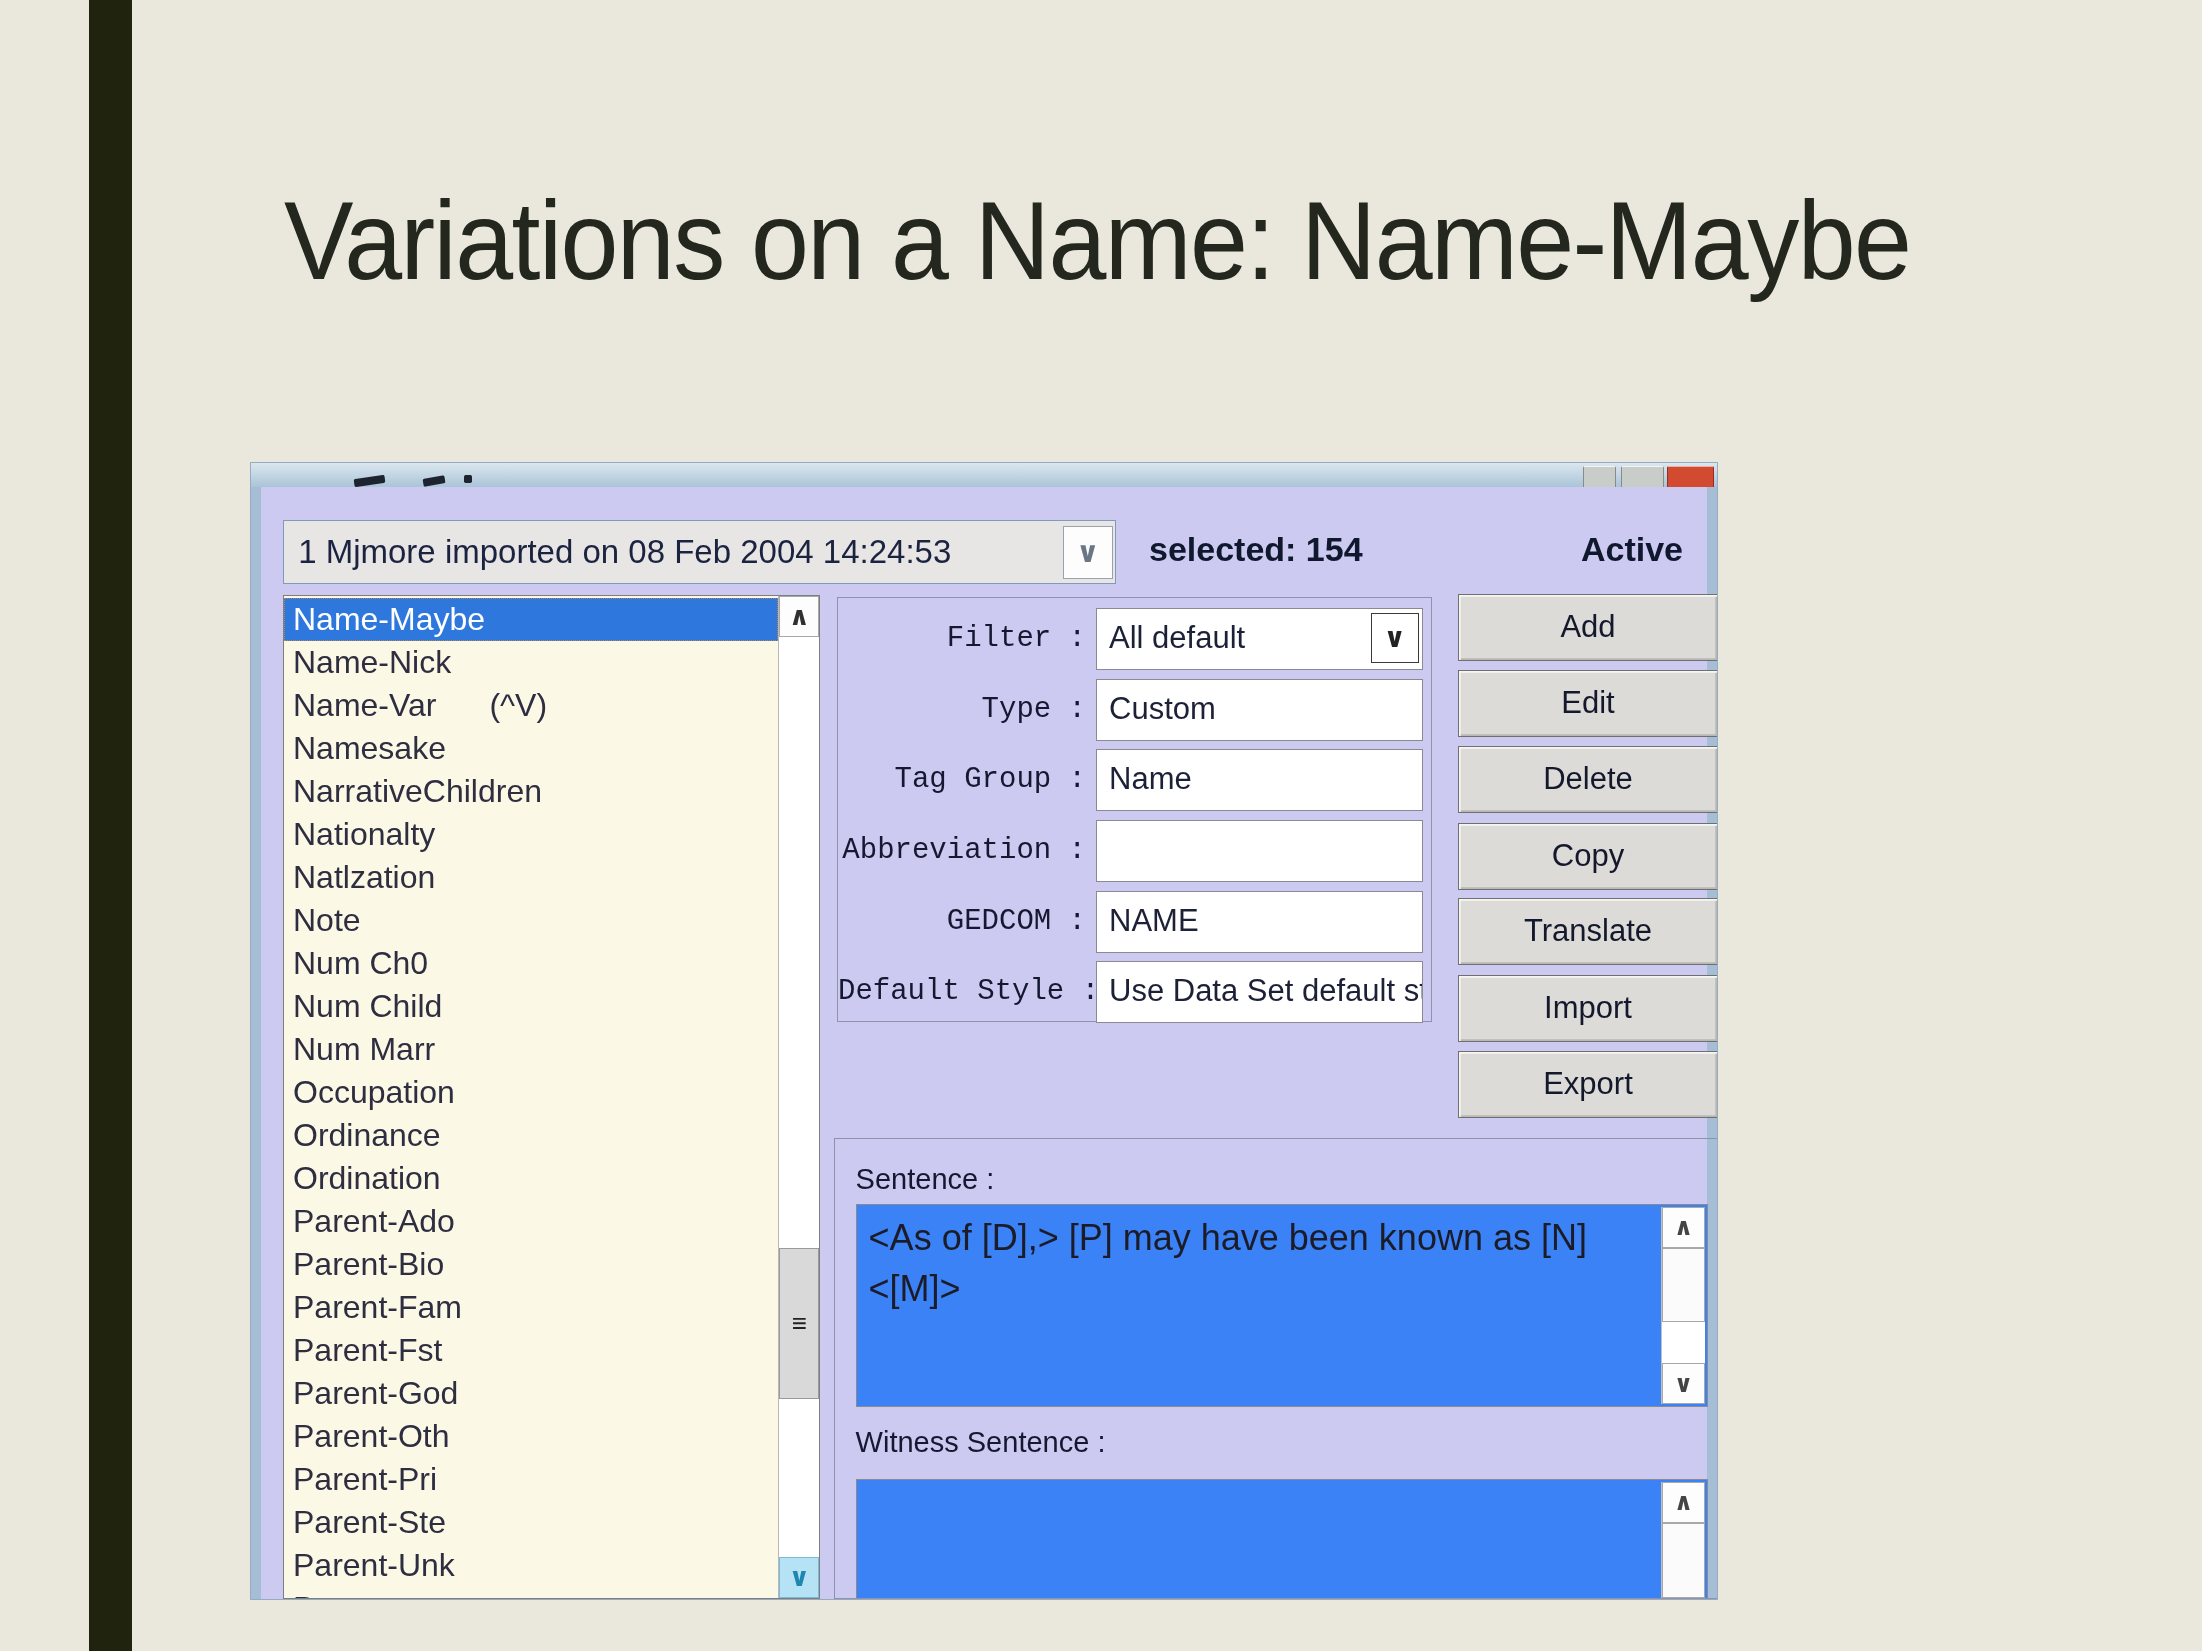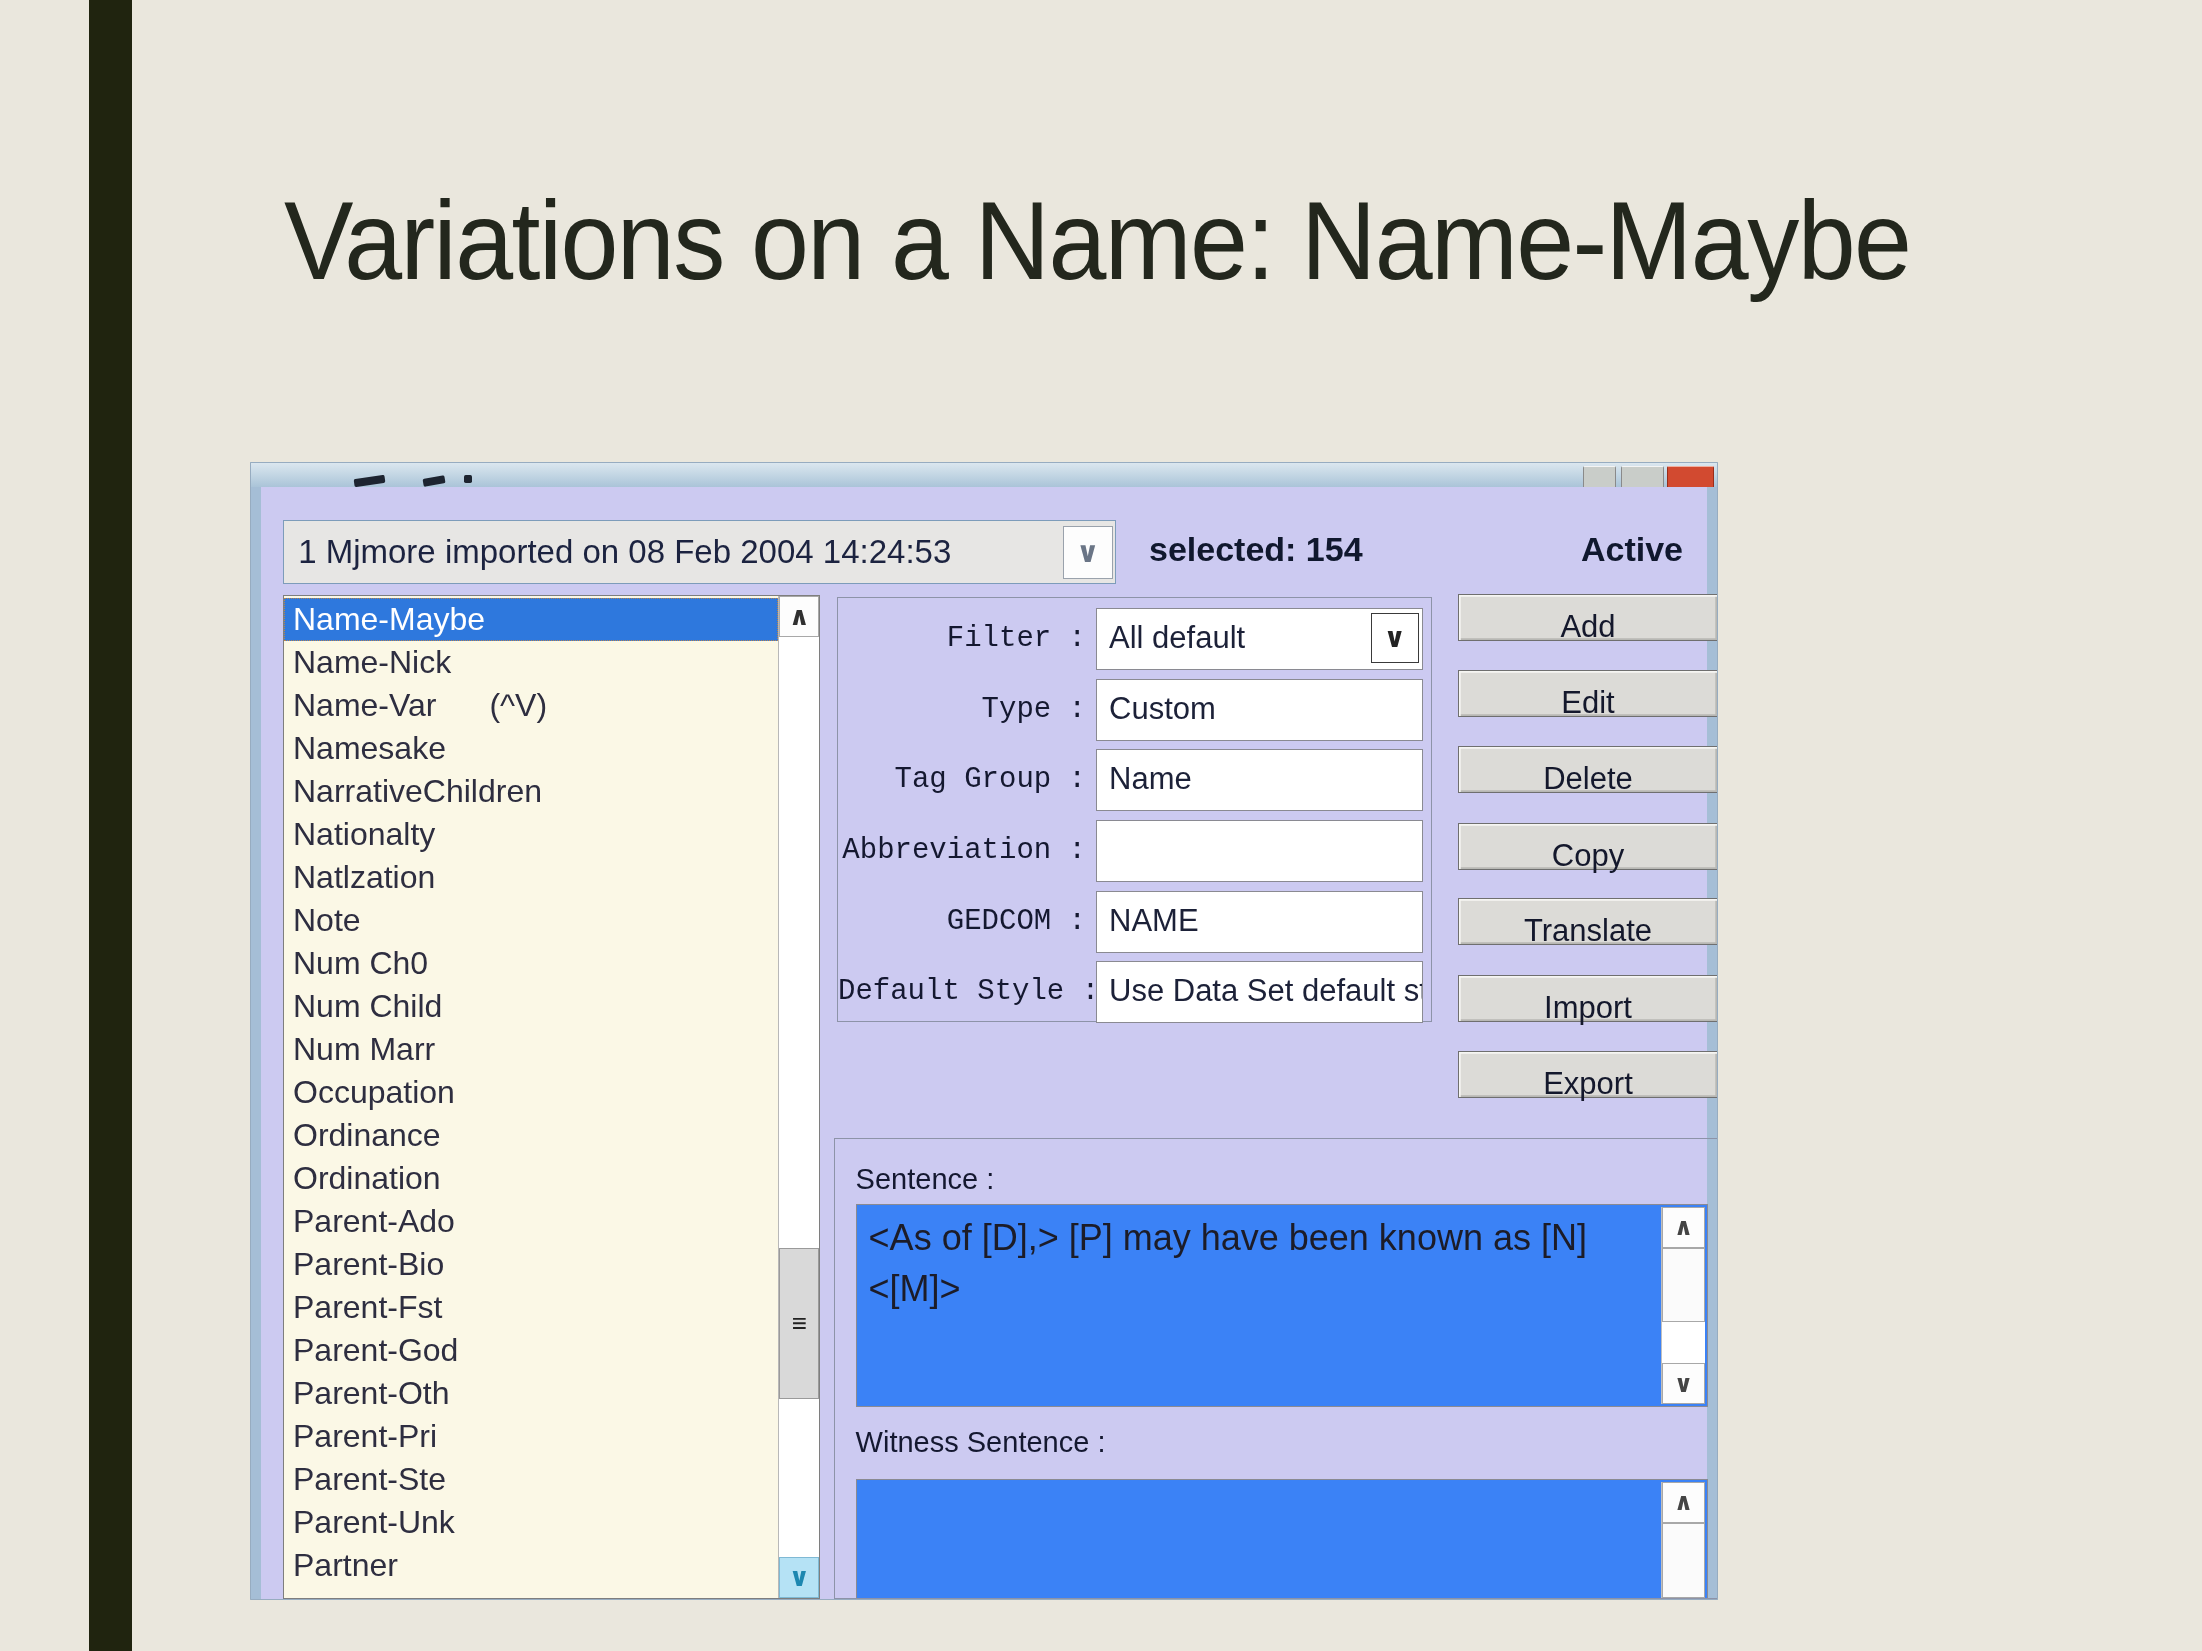--- a/index.html
+++ b/index.html
@@ -100,21 +100,21 @@
     white-space:nowrap;overflow:hidden;
   }
   .form-input .arrow{
     position:absolute;right:3.4px;top:3.4px;width:48px;height:50px;
     background:#fff;border:1.7px solid #3a3a3a;box-sizing:border-box;
     display:flex;align-items:center;justify-content:center;
     font-size:27.5px;font-weight:700;color:#222;line-height:1;
   }
   
   .side-btn{
-    position:absolute;left:1197px;width:260px;height:47px;
+    position:absolute;left:1197px;width:260px;height:67px;
     background:#dcdbd7;border:1.7px solid #6f6f6f;box-sizing:border-box;
     box-shadow:inset 1.7px 1.7px 0 #f6f6f3, inset -1.7px -1.7px 0 #b8b8b4;
     font-size:31px;color:#14182c;text-align:center;line-height:64px;
   }
   
   .sentence-panel{
     position:absolute;left:573px;top:651px;width:884px;bottom:0;
     border:1.7px solid #8d93a8;box-sizing:border-box;
   }
   .panel-label{position:absolute;left:20.6px;font-size:29px;color:#141830;}
@@ -175,20 +175,21 @@
           <div class="list-item"><span>Natlzation</span></div>
           <div class="list-item"><span>Note</span></div>
           <div class="list-item"><span>Num Ch0</span></div>
           <div class="list-item"><span>Num Child</span></div>
           <div class="list-item"><span>Num Marr</span></div>
           <div class="list-item"><span>Occupation</span></div>
           <div class="list-item"><span>Ordinance</span></div>
           <div class="list-item"><span>Ordination</span></div>
           <div class="list-item"><span>Parent-Ado</span></div>
           <div class="list-item"><span>Parent-Bio</span></div>
+          <div class="list-item"><span>Parent-Fam</span></div>
           <div class="list-item"><span>Parent-Fst</span></div>
           <div class="list-item"><span>Parent-God</span></div>
           <div class="list-item"><span>Parent-Oth</span></div>
           <div class="list-item"><span>Parent-Pri</span></div>
           <div class="list-item"><span>Parent-Ste</span></div>
           <div class="list-item"><span>Parent-Unk</span></div>
           <div class="list-item"><span>Partner</span></div>
         </div>
       <div class="list-scrollbar">
         <div class="scroll-btn up">∧</div>

